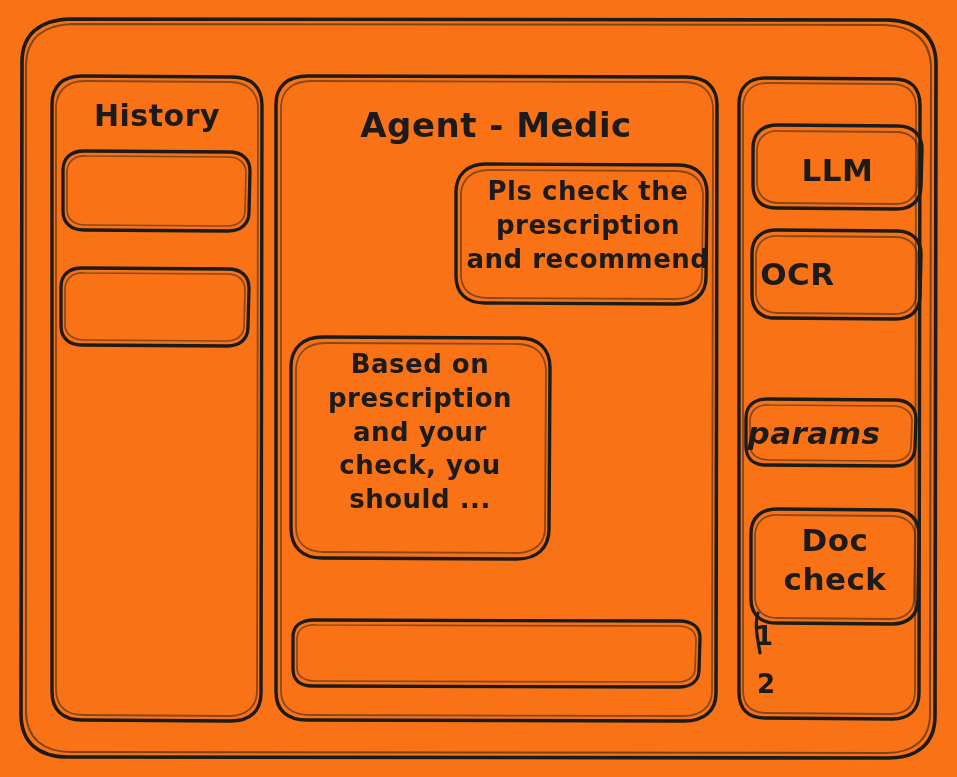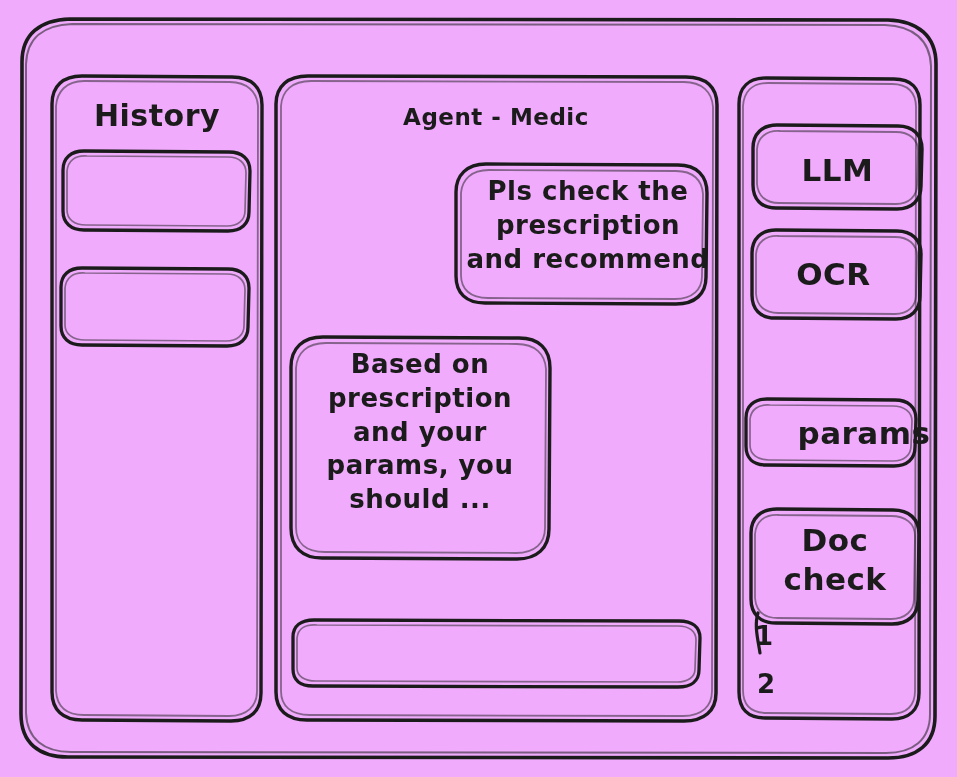--- a/index.html
+++ b/index.html
@@ -4,21 +4,21 @@
 <style>
   html, body {
     margin: 0;
     padding: 0;
     background: #ffffff;
   }
   #canvas {
     position: relative;
     width: 957px;
     height: 777px;
-    background: #f0abfc;
+    background: #f97316;
     overflow: hidden;
     font-family: "DejaVu Sans", sans-serif;
   }
   #sketch-layer {
     position: absolute;
     left: 0; top: 0;
     width: 957px;
     height: 777px;
     pointer-events: none;
   }
@@ -229,41 +229,41 @@
 
   <div class="lbl panel-title" style="left:52px; top:96px; width:210px;">History</div>
 
   <div class="hit" style="left:63px; top:151px; width:188px; height:80px;">
     
   </div>
   <div class="hit" style="left:61px; top:268px; width:189px; height:78px;">
     
   </div>
 
-  <div class="lbl panel-title" style="left:286px; top:103px; width:420px; font-size:23px;">Agent - Medic</div>
+  <div class="lbl panel-title" style="left:286px; top:103px; width:420px; font-size:34px;">Agent - Medic</div>
 
   <div class="lbl bubble-text" style="left:458px; top:175px; width:260px;">Pls check the
 prescription
 and recommend</div>
 
   <div class="lbl bubble-text" style="left:293px; top:348px; width:254px;">Based on
 prescription
 and your
-params, you
+check, you
 should ...</div>
 
   <div class="hit" style="left:293px; top:620px; width:407px; height:67px;">
     
   </div>
 
   <div class="lbl btn-label" style="left:753px; top:150px; width:169px;">LLM</div>
 
-  <div class="lbl btn-label" style="left:752px; top:254px; width:163px;">OCR</div>
-
-  <div class="lbl btn-label" style="left:776px; top:413px; width:176px;">params</div>
+  <div class="lbl btn-label" style="left:716px; top:254px; width:163px;">OCR</div>
+
+  <div class="lbl btn-label" style="left:726px; top:413px; width:176px;font-style:italic;">params</div>
 
   <div class="lbl btn-label" style="left:751px; top:521px; width:168px; line-height:1.26;">Doc
 check</div>
 
   <div class="lbl list-num" style="left:755px; top:620px; width:40px;">1</div>
 
   <div class="lbl list-num" style="left:757px; top:668px; width:40px;">2</div>
 
 </div>
 

